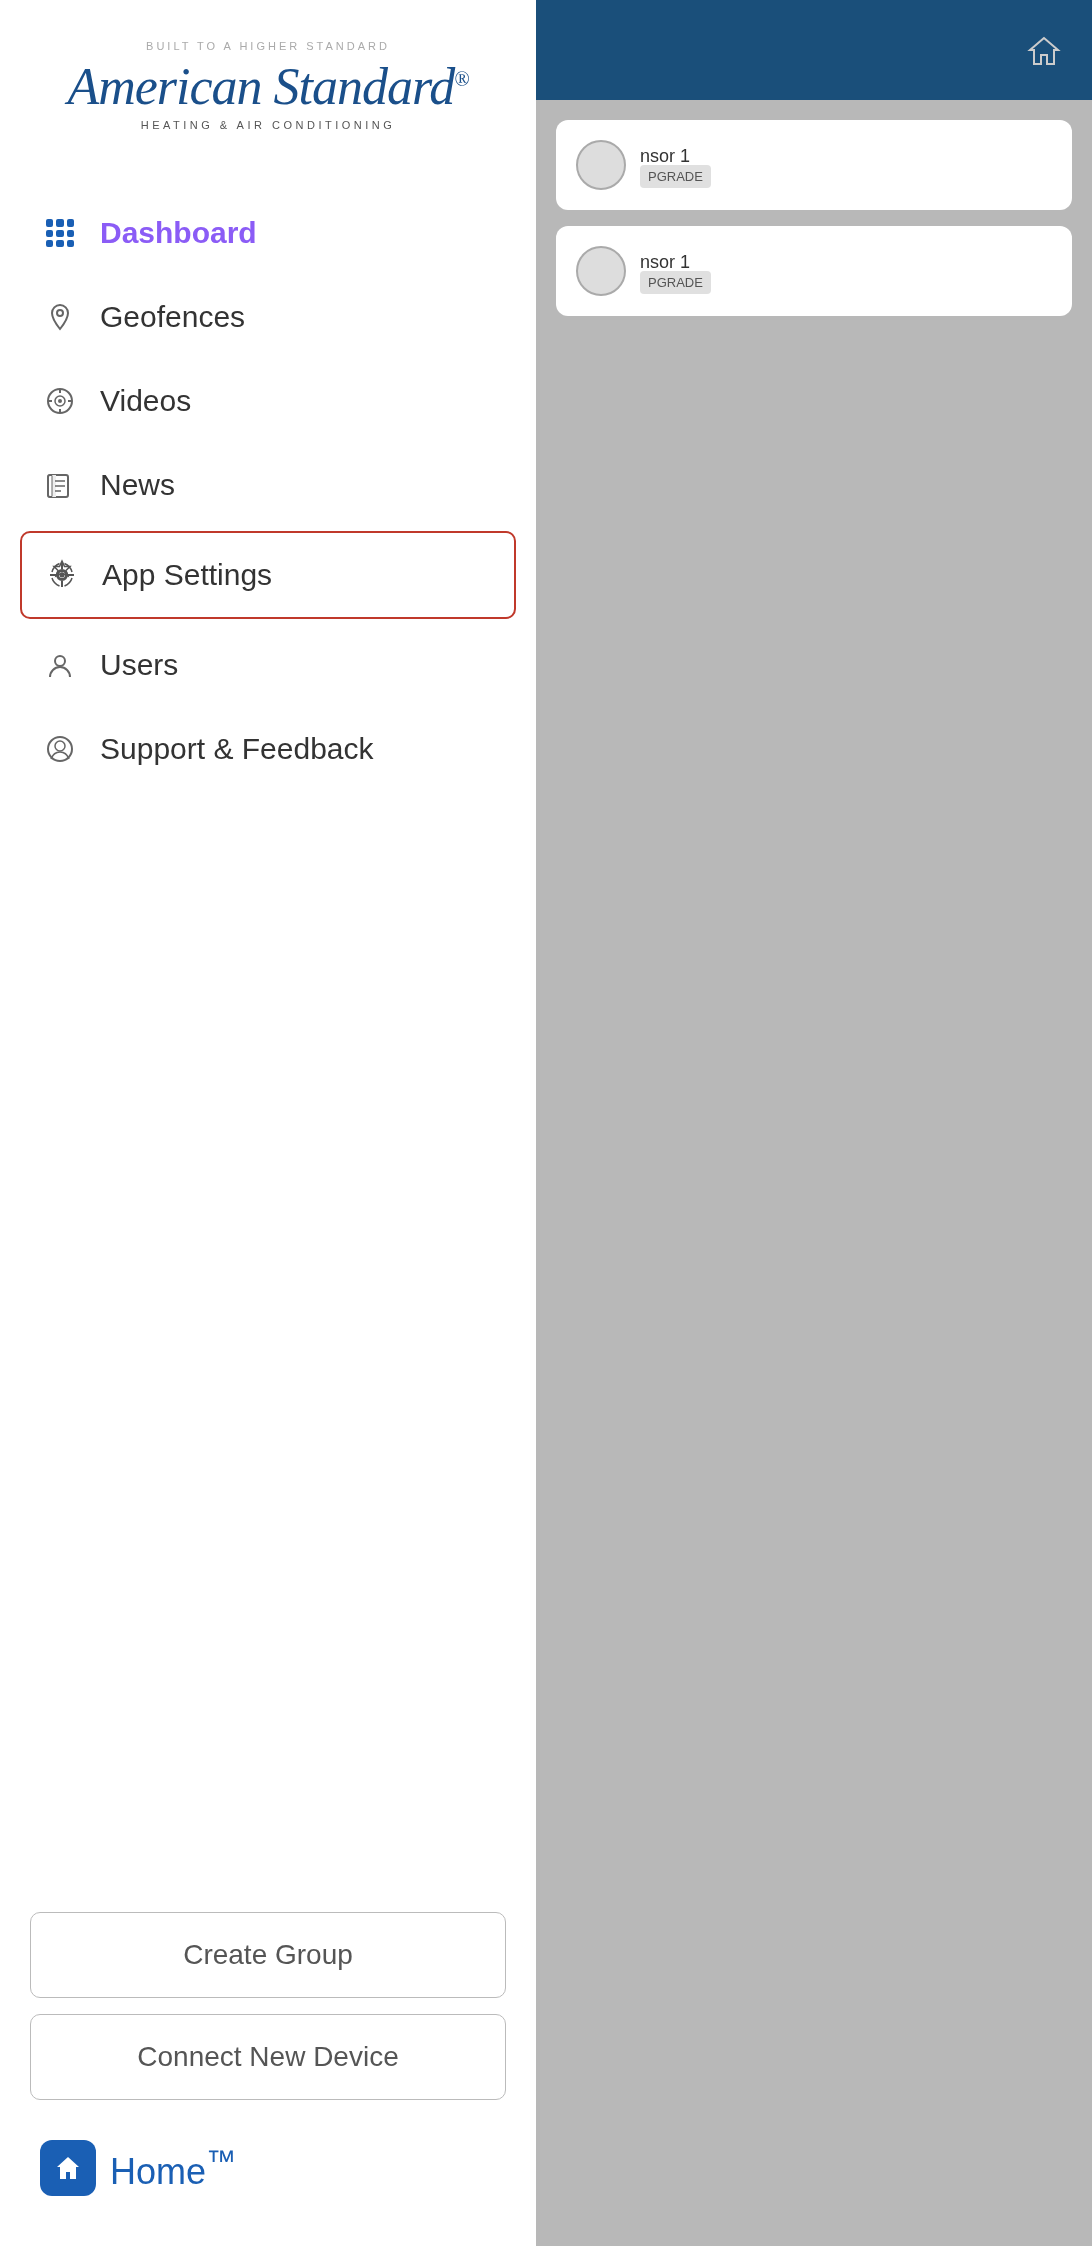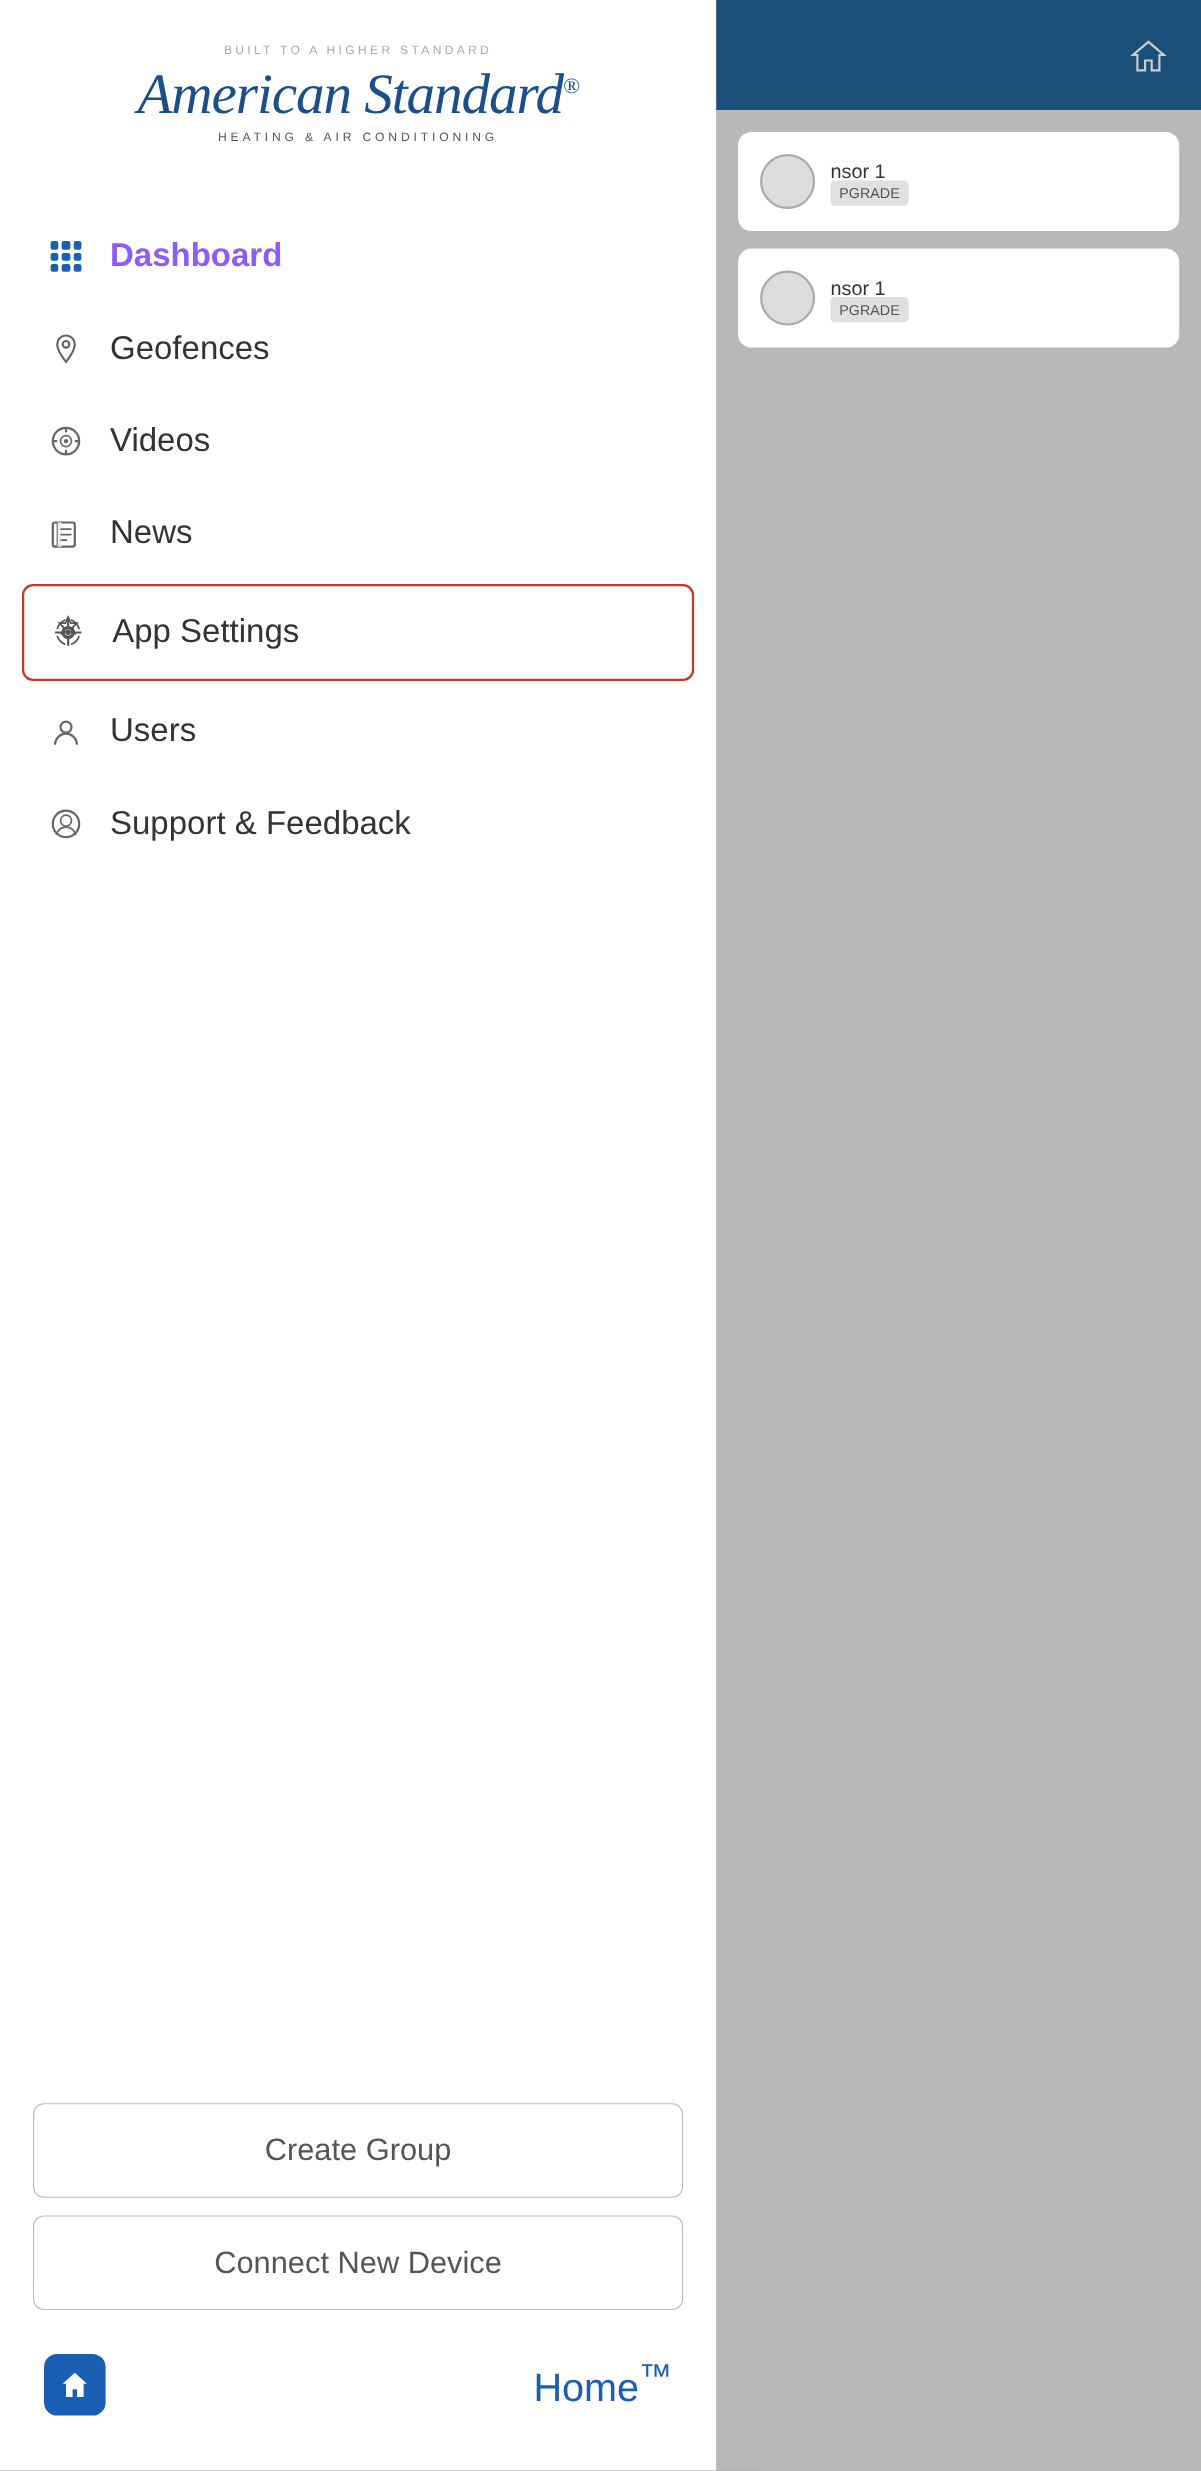--- a/index.html
+++ b/index.html
@@ -7,21 +7,21 @@
     body {
       width: 1092px;
       height: 2246px;
       background: #888;
       font-family: -apple-system, BlinkMacSystemFont, 'Helvetica Neue', Arial, sans-serif;
       display: flex;
       overflow: hidden;
     }
 
     .sidebar {
-      width: 651px;
+      width: 536px;
       height: 100%;
       background: #fff;
       display: flex;
       flex-direction: column;
       padding: 40px 0 40px 0;
       position: relative;
       z-index: 2;
       overflow-y: auto;
     }
 
@@ -135,21 +135,20 @@
       cursor: pointer;
       text-align: center;
       font-weight: 400;
     }
 
     .home-brand {
       padding: 20px 40px 10px 40px;
       display: flex;
       align-items: center;
       gap: 14px;
-      justify-content: space-between;
     }
 
     .home-icon-wrap {
       width: 56px;
       height: 56px;
       background: #1a5fb4;
       border-radius: 12px;
       display: flex;
       align-items: center;
       justify-content: center;

